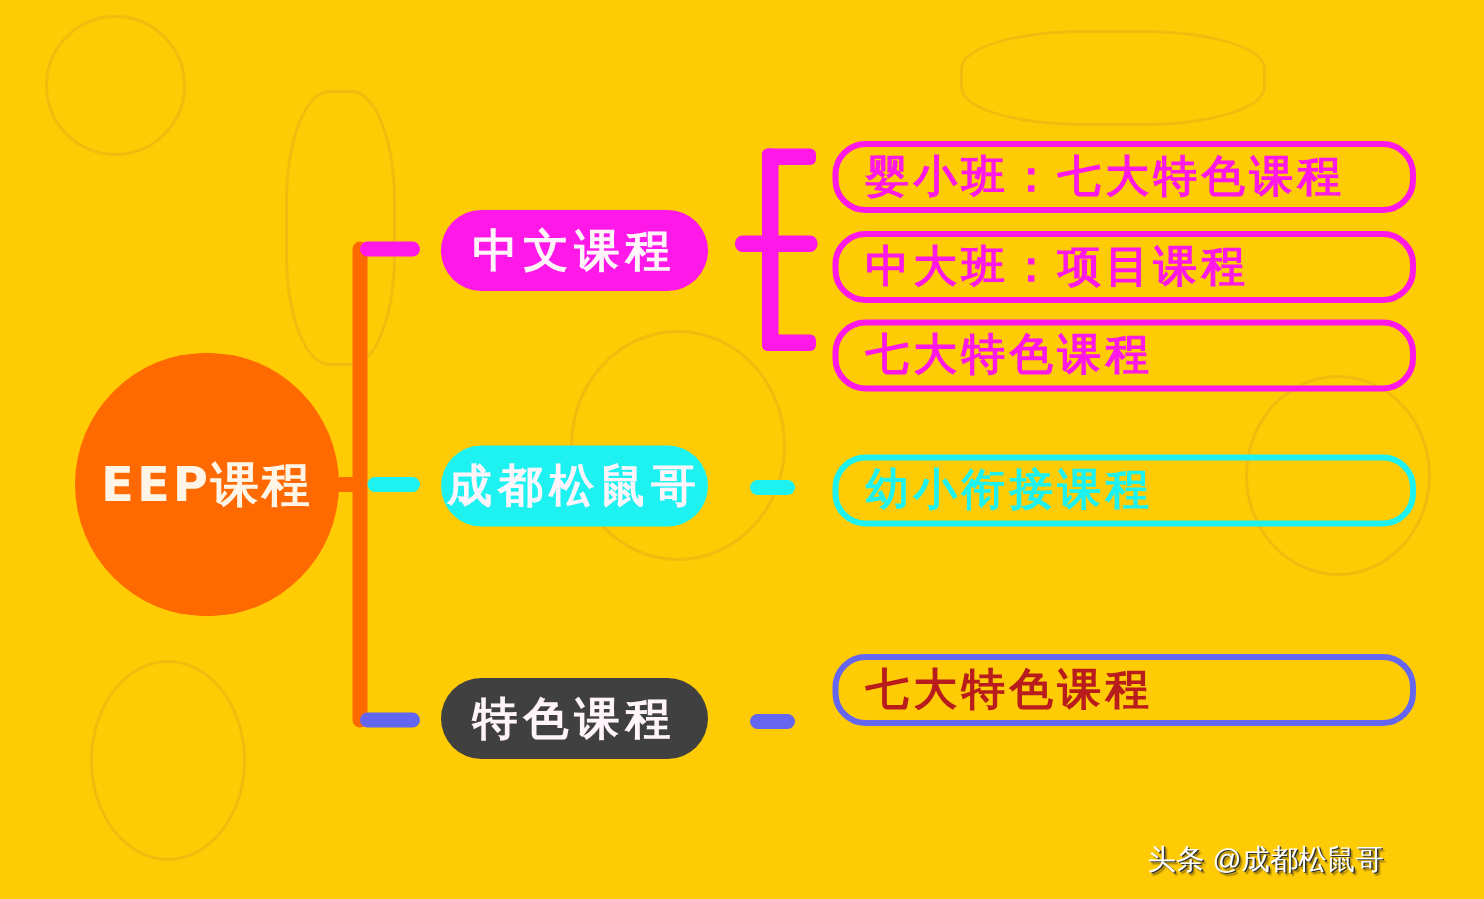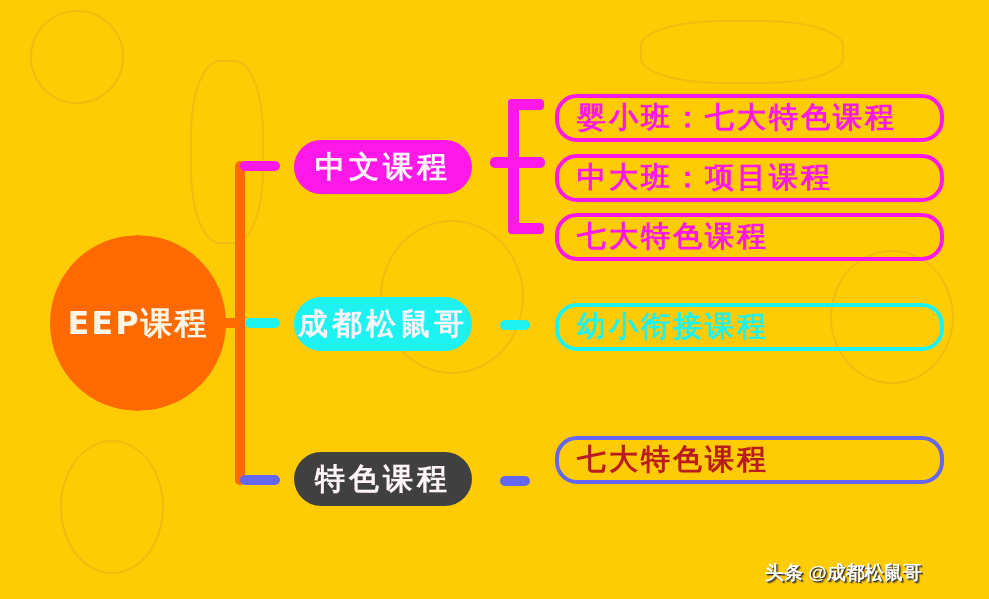--- a/index.html
+++ b/index.html
@@ -25,21 +25,21 @@
     display:flex; align-items:center; justify-content:center;
     color:#FFF4FA; font-size:30px; font-weight:bold; letter-spacing:4px;
   }
   .leaf {
     position:absolute; height:40px; border-radius:22px; border:4px solid;
     display:flex; align-items:center; padding-left:18px;
     font-size:29px; font-weight:bold; letter-spacing:3px; box-sizing:content-box;
   }
   .dash { position:absolute; height:10px; width:30px; border-radius:5px; }
   .watermark {
-    position:absolute; left:765px; top:560px; font-size:19px; font-weight:bold;
+    position:absolute; left:765px; top:560px; font-size:19px; font-weight:normal;
     color:#FFFFFF; text-shadow:1px 1px 0 #333, 2px 2px 1px rgba(0,0,0,0.4);
     font-family:"Liberation Sans",sans-serif;
   }
 </style>
 </head>
 <body>
 
 <div class="bg-doodle" style="left:30px;top:10px;width:90px;height:90px;"></div>
 <div class="bg-doodle" style="left:190px;top:60px;width:70px;height:180px;border-radius:40%;"></div>
 <div class="bg-doodle" style="left:380px;top:220px;width:140px;height:150px;"></div>

